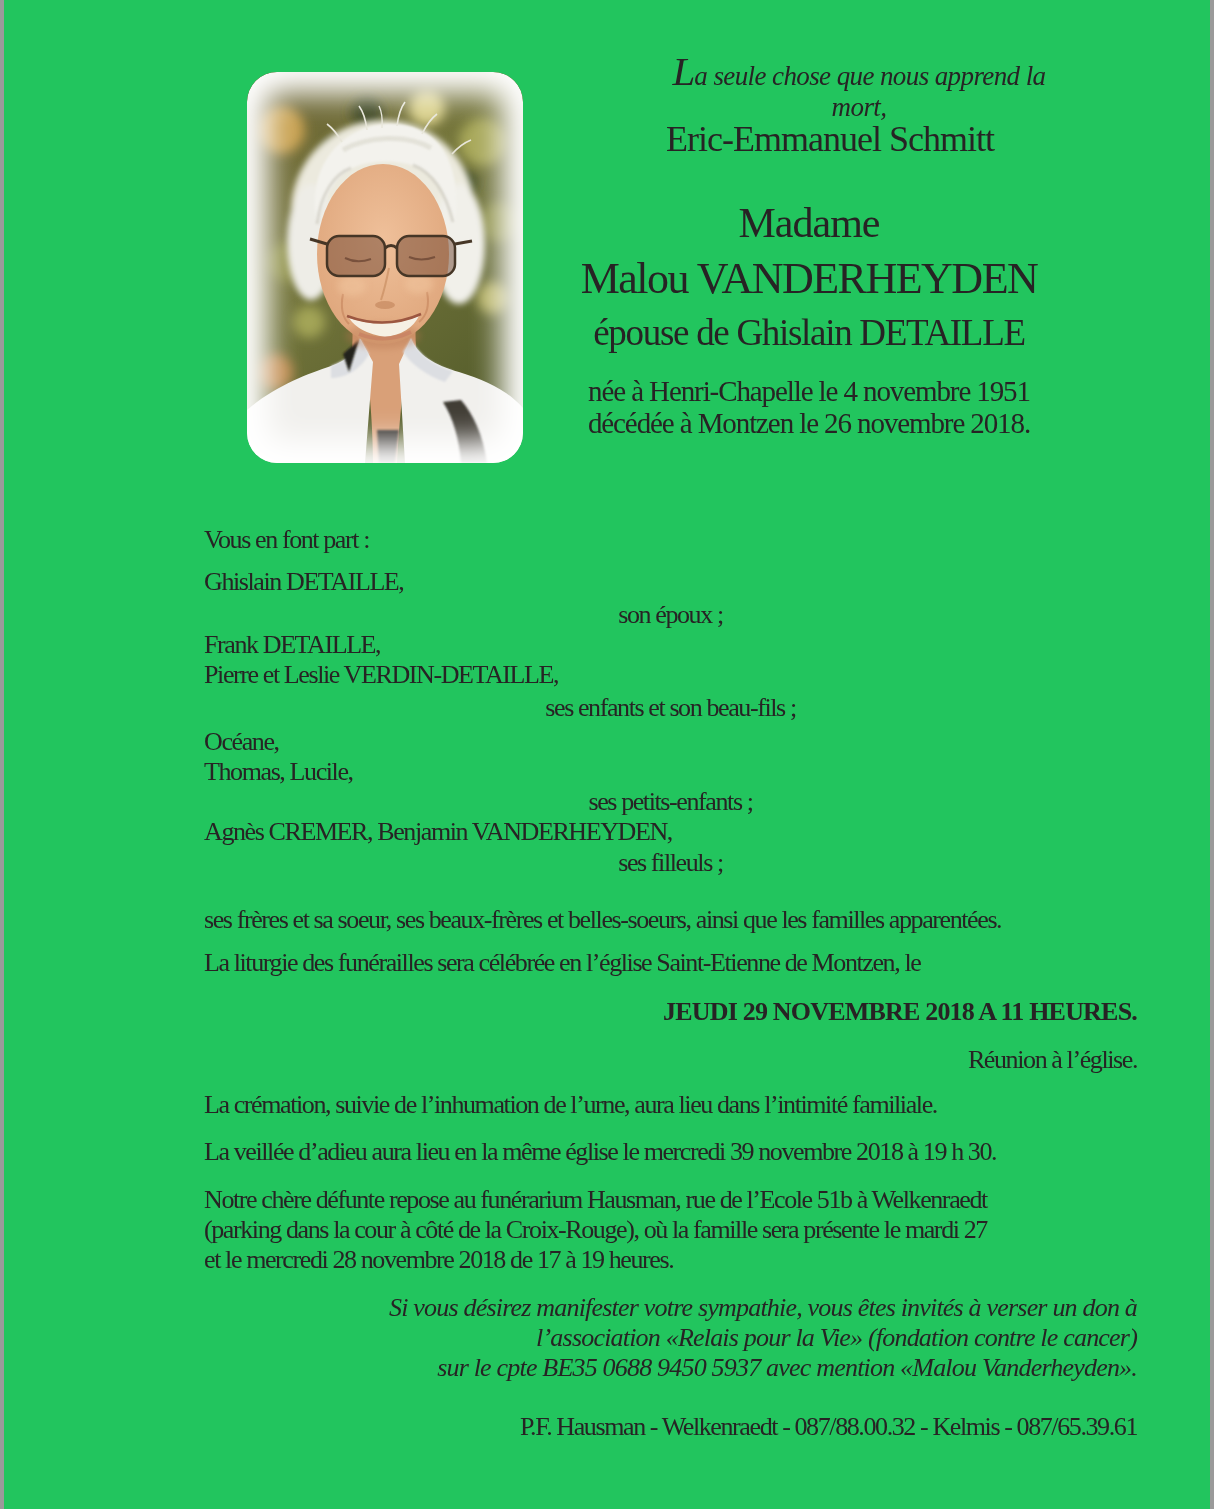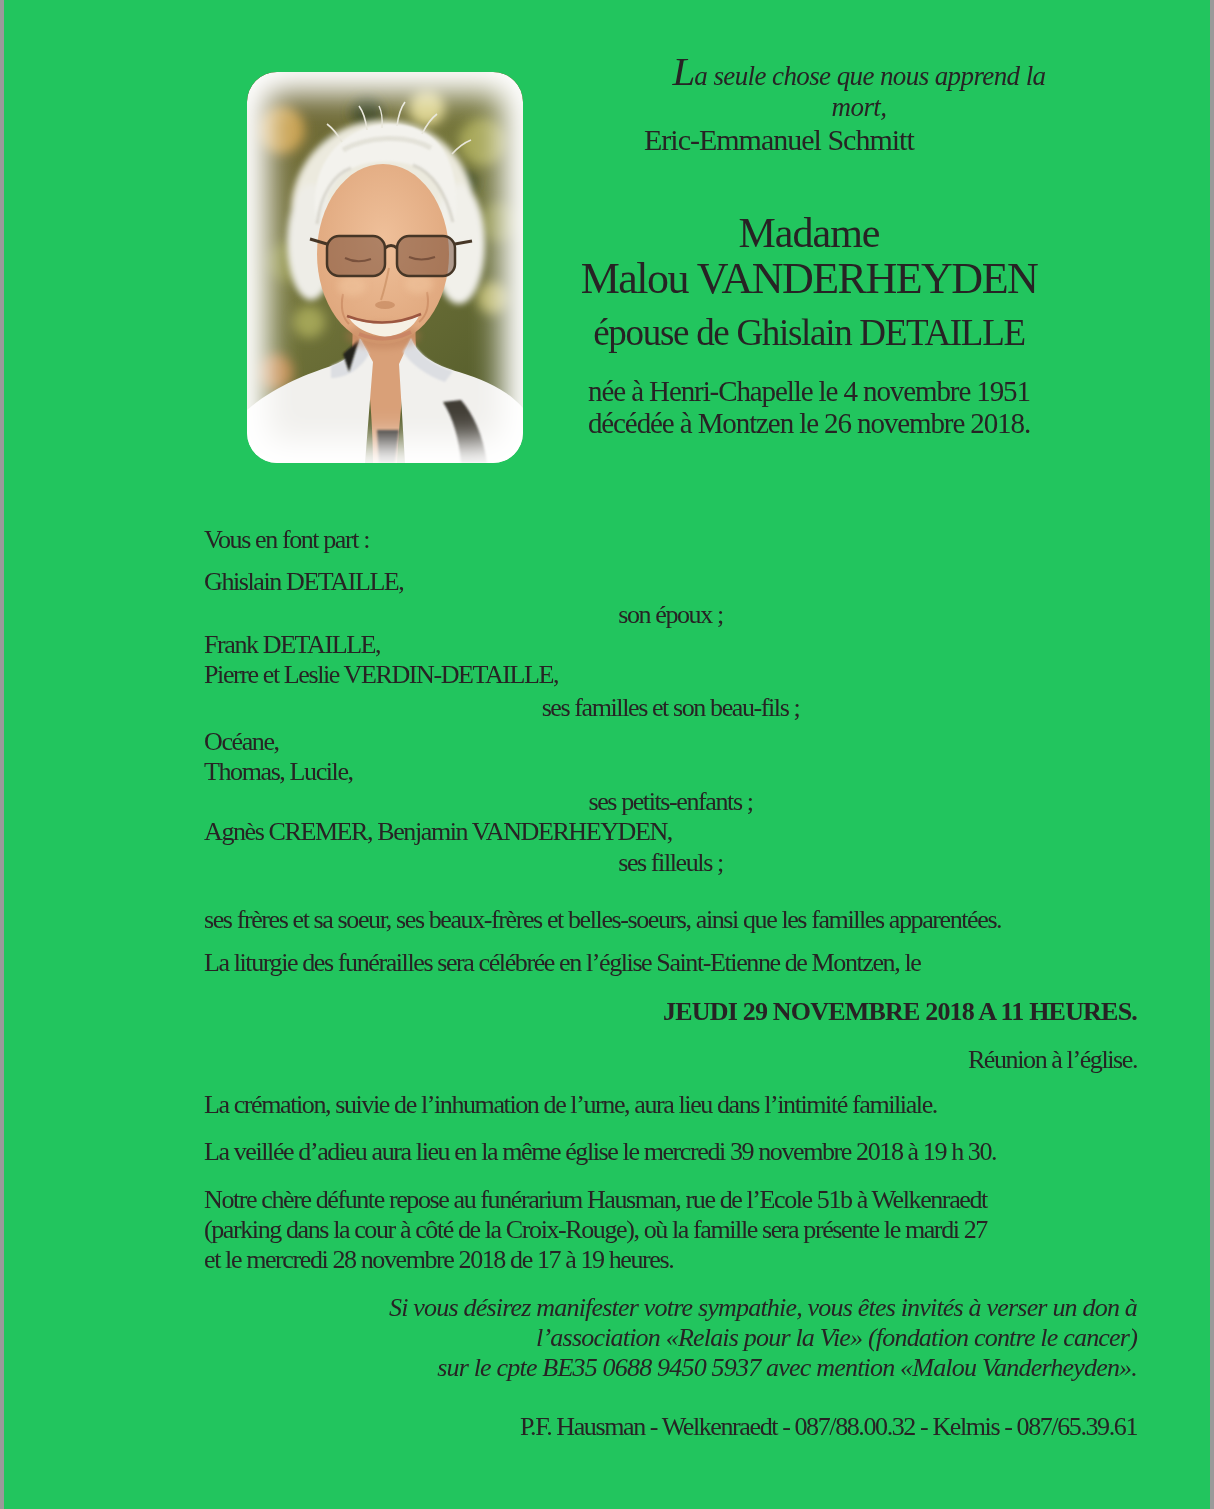--- a/index.html
+++ b/index.html
@@ -26,27 +26,27 @@
   }
 
   
   .quote{
     position:absolute;left:640px;top:56px;width:430px;
     text-align:center;font-style:italic;
     font-size:27px;line-height:31px;letter-spacing:-0.6px;
   }
   .qinit{font-size:41px;line-height:31px;letter-spacing:-1px;}
   .qattr{
-    font-style:normal;text-align:left;padding-right:58px;
-    font-size:30px;letter-spacing:-1px;margin-top:1px;
+    font-style:normal;text-align:center;padding-right:58px;
+    font-size:36px;letter-spacing:-1px;margin-top:1px;
   }
 
   
   .hline{position:absolute;left:450px;width:710px;text-align:center;white-space:nowrap;}
-  .madame{top:211px;font-size:42px;line-height:44px;letter-spacing:-1px;}
+  .madame{top:201px;font-size:42px;line-height:44px;letter-spacing:-1px;}
   .dname {top:255px;font-size:44px;line-height:48px;letter-spacing:-1.5px;}
   .spouse{top:313px;font-size:37px;line-height:40px;letter-spacing:-1.3px;}
   .bd    {top:375px;font-size:29px;line-height:32px;letter-spacing:-1.1px;}
 
   
   .content{
     position:absolute;left:200px;top:525px;width:933px;
     font-size:26px;line-height:30px;letter-spacing:-1.4px;
   }
   .line{white-space:nowrap;}
@@ -177,21 +177,21 @@
   </div>
 
   <div class="content">
     <div class="line">Vous en font part :</div>
 
     <div class="line" style="margin-top:12px">Ghislain DETAILLE,</div>
     <div class="line rel" style="margin-top:3px">son époux ;</div>
 
     <div class="line">Frank DETAILLE,</div>
     <div class="line">Pierre et Leslie VERDIN-DETAILLE,</div>
-    <div class="line rel" style="margin-top:3px">ses familles et son beau-fils ;</div>
+    <div class="line rel" style="margin-top:3px">ses enfants et son beau-fils ;</div>
 
     <div class="line" style="margin-top:4px">Océane,</div>
     <div class="line">Thomas, Lucile,</div>
     <div class="line rel">ses petits-enfants ;</div>
 
     <div class="line">Agnès CREMER, Benjamin VANDERHEYDEN,</div>
     <div class="line rel" style="margin-top:1px">ses filleuls ;</div>
 
     <div class="line" style="margin-top:27px">ses frères et sa soeur, ses beaux-frères et belles-soeurs, ainsi que les familles apparentées.</div>
 

